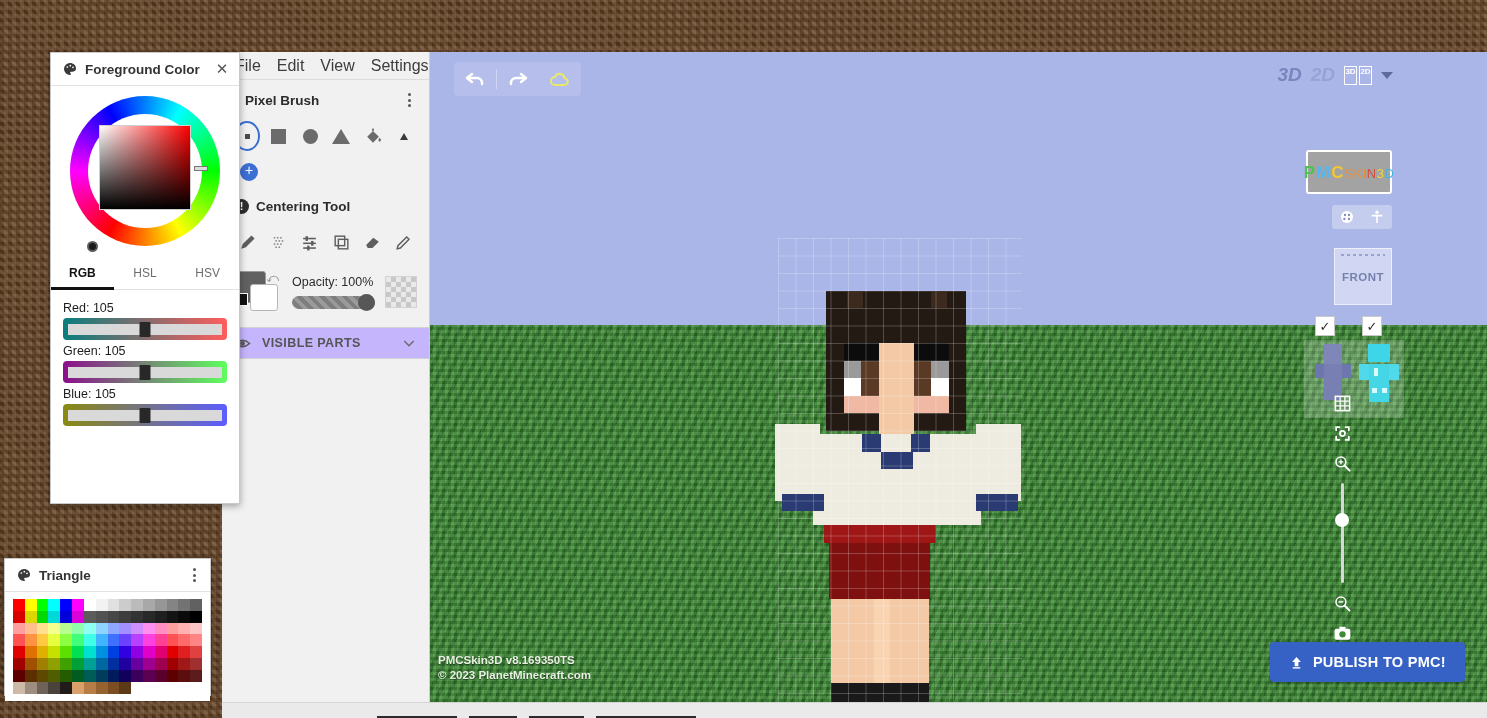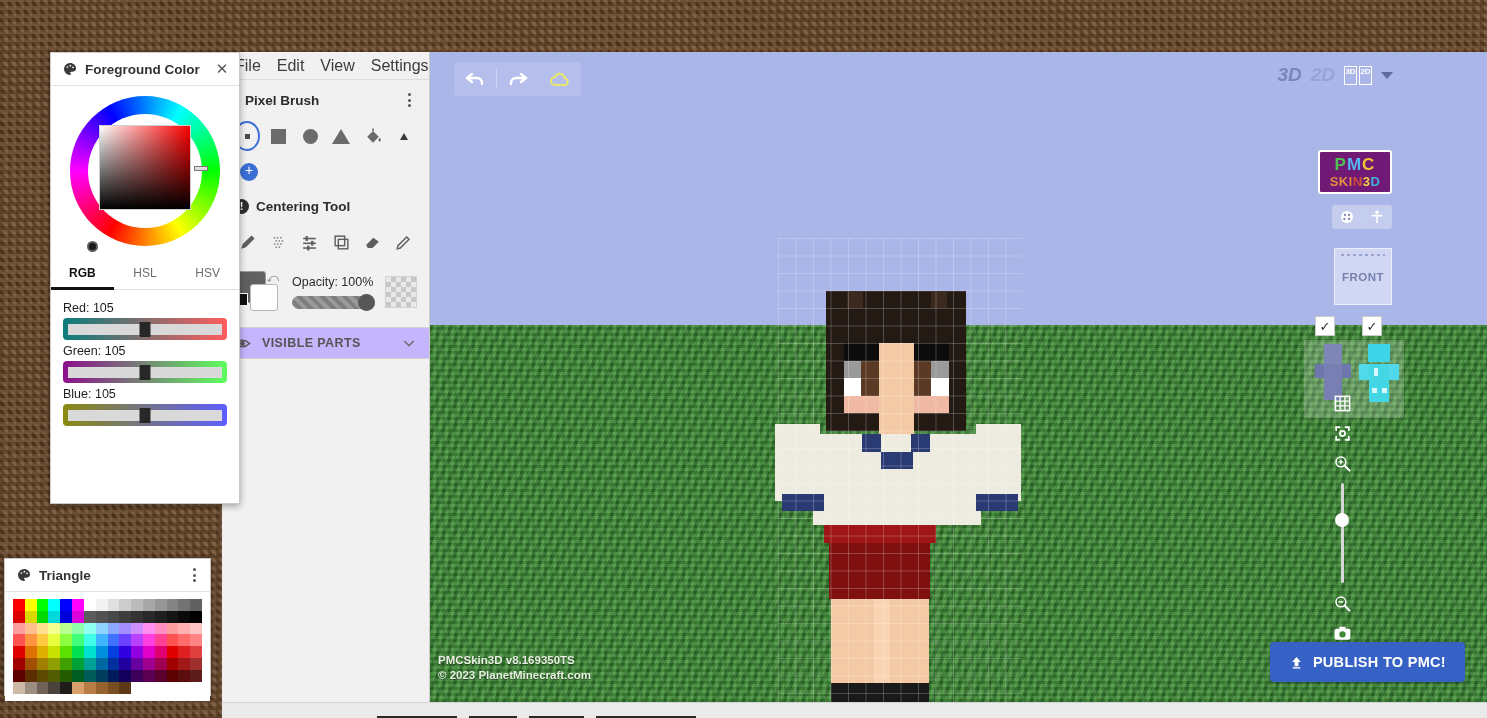--- a/index.html
+++ b/index.html
@@ -197,29 +197,29 @@
   .m3d { font-size: 19px; font-style: italic; font-weight: bold; color: #7b85bd; cursor: pointer; }
   .m2d { font-size: 19px; font-style: italic; font-weight: bold; color: #98a2d4; cursor: pointer; }
   .split-ic { display: flex; gap: 2px; cursor: pointer; }
   .split-ic b { display: block; width: 13px; height: 19px; border: 1.5px solid #fff;
     color: #fff; font-size: 8px; font-weight: bold; font-style: normal;
     text-align: center; line-height: 7px; padding-top: 1px; }
   .caret { width: 0; height: 0; border-left: 6px solid transparent; border-right: 6px solid transparent;
     border-top: 7px solid #5f6a9e; cursor: pointer; }
 
   .logo {
-    position: absolute; right: 95px; top: 98px; width: 74px; height: 44px;
-    background: #701a75; border: 2px solid #fff; border-radius: 3px;
-    display: flex; flex-direction: column; align-items: center; justify-content: center;
+    position: absolute; right: 95px; top: 98px; width: 86px; height: 44px;
+    background: #a3a3a3; border: 2px solid #fff; border-radius: 3px;
+    display: flex; flex-direction: row; align-items: center; justify-content: center;
     line-height: 1; cursor: pointer;
   }
   .logo-top { font-size: 17px; font-weight: bold; letter-spacing: 1px;
     background: linear-gradient(90deg,#4ec24e 0 28%,#56b6f0 28% 66%,#f2c832 66% 100%);
     -webkit-background-clip: text; background-clip: text; color: transparent; }
-  .logo-bot { font-size: 13px; font-weight: bold; letter-spacing: .5px; margin-top: 2px;
+  .logo-bot { font-size: 13px; font-weight: normal; letter-spacing: .5px; margin-top: 2px;
     background: linear-gradient(90deg,#e8913c 0 42%,#d24a3a 42% 62%,#f4d93c 62% 82%,#3fb4e0 82% 100%);
     -webkit-background-clip: text; background-clip: text; color: transparent; }
 
   .avatar-tools { position: absolute; right: 95px; top: 153px; width: 60px; height: 24px;
     background: rgba(255,255,255,.32); border-radius: 3px; display: flex; }
   .av-btn { flex: 1; display: flex; align-items: center; justify-content: center; cursor: pointer; }
 
   .front-box {
     position: absolute; right: 95px; top: 196px; width: 58px; height: 57px;
     background: rgba(255,255,255,.46); border: 1px solid rgba(255,255,255,.6);

